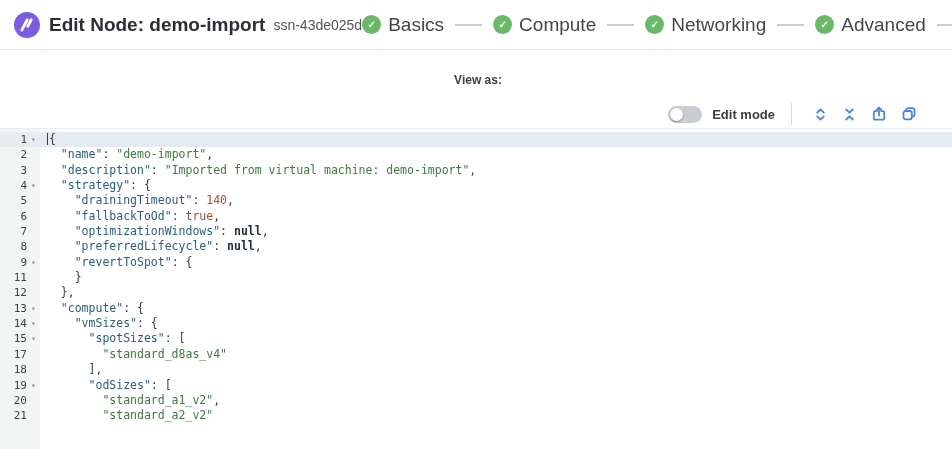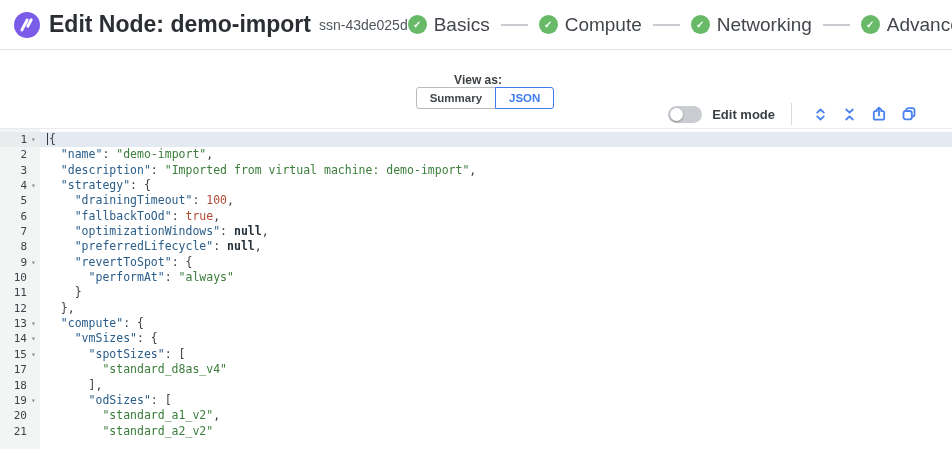--- a/index.html
+++ b/index.html
@@ -8,21 +8,21 @@
 
   
   .header { height:50px; display:flex; align-items:center; padding:0 16px 0 14px;
     border-bottom:1px solid #dfe1e5; background:#fff; }
   .logo { width:26px; height:26px; border-radius:50%; background:#7b5ce8; position:relative;
     flex:none; overflow:hidden; }
   .logo i { position:absolute; width:3px; height:14px; background:#fff; border-radius:2px;
     transform:rotate(28deg); }
   .logo i:nth-child(1){ left:9px; top:6px; }
   .logo i:nth-child(2){ left:14px; top:6px; height:10px; }
-  .title { font-size:23px; font-weight:bold; color:#2b2e33; margin-left:9px; white-space:nowrap; }
+  .title { font-size:19px; font-weight:bold; color:#2b2e33; margin-left:9px; white-space:nowrap; }
   .subtitle { font-size:14px; color:#51565e; margin-left:8px; white-space:nowrap; }
 
   .stepper { margin-left:auto; display:flex; align-items:center; }
   .step { display:flex; align-items:center; cursor:pointer; }
   .stepc { width:19px; height:19px; border-radius:50%; color:#fff; font-size:10px; font-weight:bold;
     display:flex; align-items:center; justify-content:center; flex:none; }
   .stepc.done { background:#68ba68; }
   .stepc.current { background:#3e7cf0; font-size:11px; }
   .steplbl { font-size:19px; color:#43474d; margin-left:7px; white-space:nowrap; }
   .step.current .steplbl { color:#3e7cf0; }
@@ -107,21 +107,20 @@
       <span class="dash"></span>
       <div class="step current">
         <span class="stepc current">5</span>
         <span class="steplbl">Review</span>
       </div>
     </div>
 </div>
 
 <div class="viewas-row">
   <span class="viewas-label">View as:</span>
-  <span><button class="seg">Summary</button><button class="seg sel">JSON</button></span>
 </div>
 
 <div class="toolbar-row">
   <div class="toggle">
       <div class="knob"></div>
     </div>
   <span class="editmode-label">Edit mode</span>
   <div class="vdiv"></div>
   <button class="icon-btn">
     <svg width="15" height="15" viewBox="0 0 16 16" fill="none" stroke="#4a82f0" stroke-width="2" stroke-linecap="round" stroke-linejoin="round">
@@ -178,21 +177,21 @@
           <span class="num">4</span>
           <span class="fold">▾</span>
         </div>
         <div class="code"><span class="t-k">  "strategy"</span><span class="t-p">: {</span></div>
       </div>
       <div class="cl">
         <div class="gut">
           <span class="num">5</span>
           <span class="fold"></span>
         </div>
-        <div class="code"><span class="t-k">    "drainingTimeout"</span><span class="t-p">: </span><span class="t-n">100</span><span class="t-p">,</span></div>
+        <div class="code"><span class="t-k">    "drainingTimeout"</span><span class="t-p">: </span><span class="t-n">140</span><span class="t-p">,</span></div>
       </div>
       <div class="cl">
         <div class="gut">
           <span class="num">6</span>
           <span class="fold"></span>
         </div>
         <div class="code"><span class="t-k">    "fallbackToOd"</span><span class="t-p">: </span><span class="t-b">true</span><span class="t-p">,</span></div>
       </div>
       <div class="cl">
         <div class="gut">
@@ -210,27 +209,20 @@
       </div>
       <div class="cl">
         <div class="gut">
           <span class="num">9</span>
           <span class="fold">▾</span>
         </div>
         <div class="code"><span class="t-k">    "revertToSpot"</span><span class="t-p">: {</span></div>
       </div>
       <div class="cl">
         <div class="gut">
-          <span class="num">10</span>
-          <span class="fold"></span>
-        </div>
-        <div class="code"><span class="t-k">      "performAt"</span><span class="t-p">: </span><span class="t-s">"always"</span></div>
-      </div>
-      <div class="cl">
-        <div class="gut">
           <span class="num">11</span>
           <span class="fold"></span>
         </div>
         <div class="code"><span class="t-p">    }</span></div>
       </div>
       <div class="cl">
         <div class="gut">
           <span class="num">12</span>
           <span class="fold"></span>
         </div>

